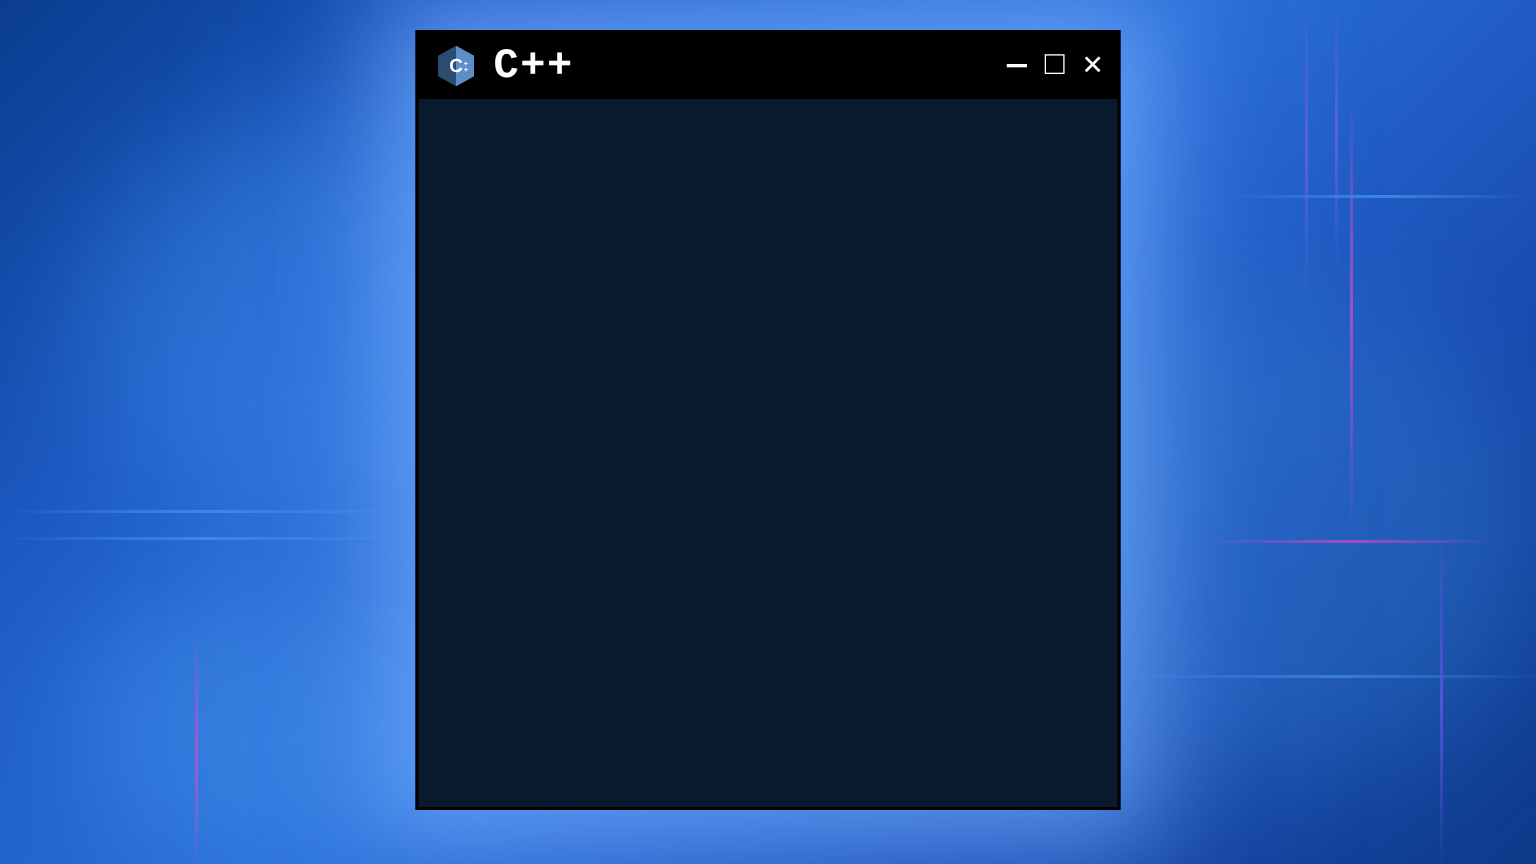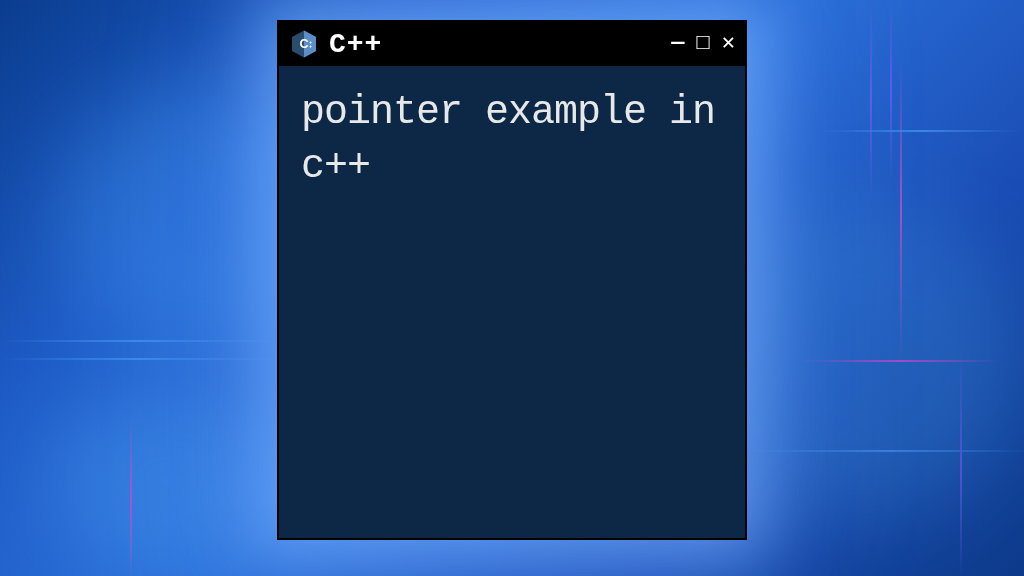--- a/index.html
+++ b/index.html
@@ -152,16 +152,13 @@
         <text x="72" y="64" font-size="16" font-weight="bold" fill="#fff" text-anchor="middle" font-family="Arial">+</text>
       </svg>
     </span>
     <span class="title-text">C++</span>
     <div class="window-controls">
       <span class="win-btn">—</span>
       <span class="win-btn">□</span>
       <span class="win-btn">✕</span>
     </div>
   </div>
-  <div class="content">
-    <div class="code-text">pointer example in c++</div>
-  </div>
 </div>
 
 </body></html>

